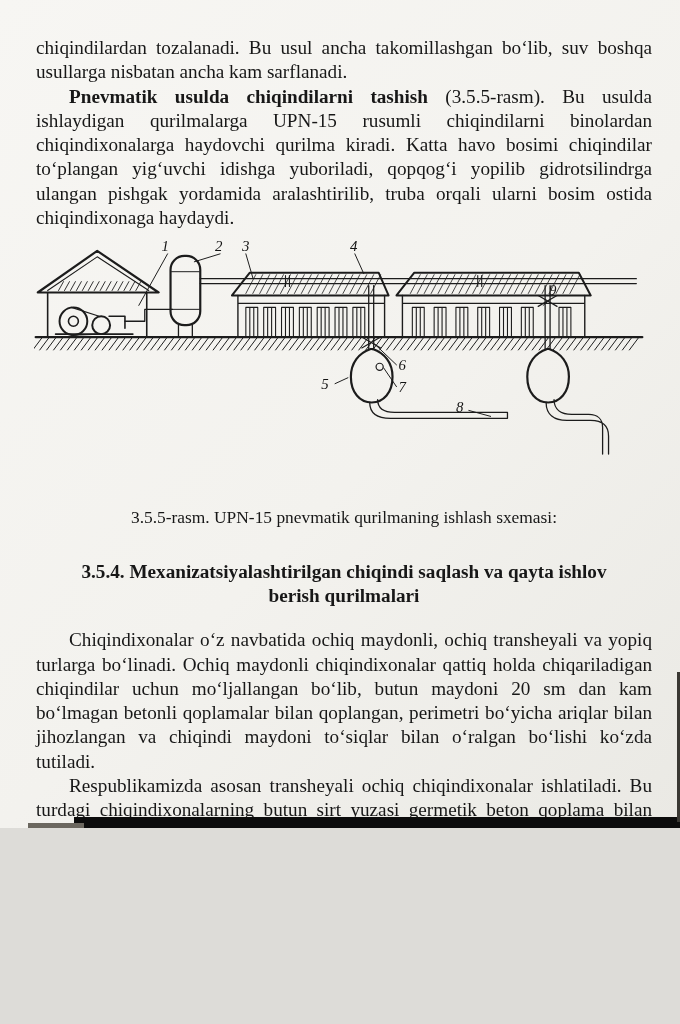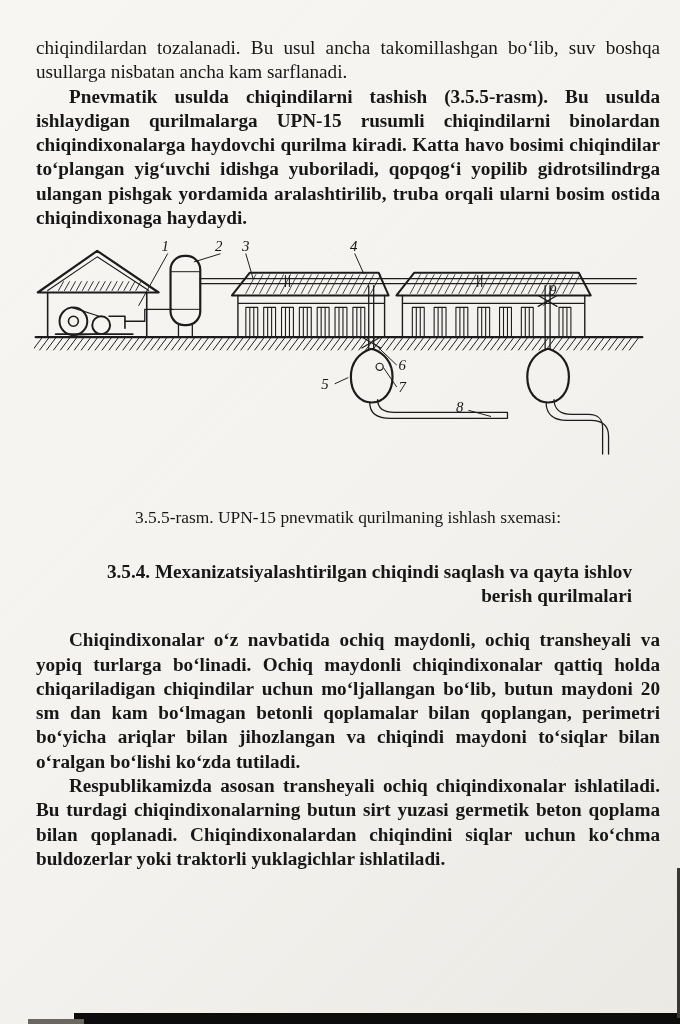--- a/index.html
+++ b/index.html
@@ -3,52 +3,52 @@
 <meta charset="utf-8">
 <style>
   * { margin:0; padding:0; box-sizing:border-box; }
   body {
     background:#dddcd8;
     font-family:"Liberation Serif", serif;
     width:680px;
   }
   .page {
     position:relative;
-    width:680px; height:1024px;
+    width:680px; height:828px;
     background:linear-gradient(135deg,#f7f6f3 0%, #f3f2ee 55%, #eae9e4 100%);
     color:#171717;
     overflow:hidden;
-    padding:36px 20px 0 36px;
+    padding:36px 28px 0 36px;
   }
   .para {
     font-size:19.2px;
     line-height:24.3px;
     text-align:justify;
   }
-  .indent { text-indent:33px;font-weight:bold; }
+  .indent { text-indent:33px; }
   .figure-wrap {
     margin:8px 0 4px -2px;
     height:220px;
   }
   .caption { margin-top:2px; }
   .caption-title {
     font-size:17.4px; line-height:24.3px;
     text-align:center;
     margin-top:47px;
   }
   .caption-legend {
     font-size:17.4px; line-height:24.3px;
     font-style:italic;
     text-align:justify;
   }
   .section-heading {
     margin:30px 28px 0 28px;
     font-size:19.2px; line-height:24.3px;
     font-weight:bold;
-    text-align:right;
+    text-align:center;
   }
   .p3 { margin-top:20px; }
   .page-number {
     position:absolute; left:0; right:0; bottom:40px;
     text-align:center;
     font-size:17px;
   }
   .scan-bottom {
     position:absolute; bottom:0; left:74px; right:0; height:11px;
     background:#0c0c0c;

